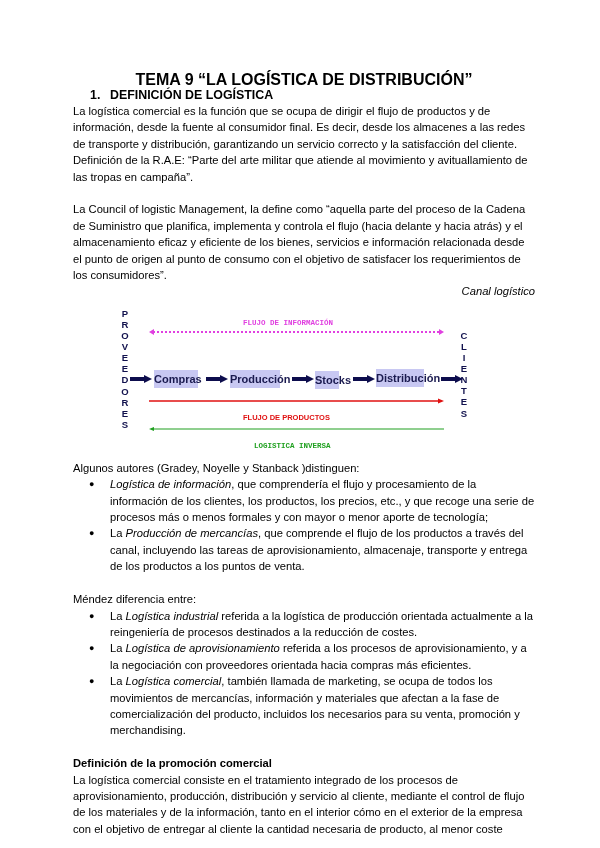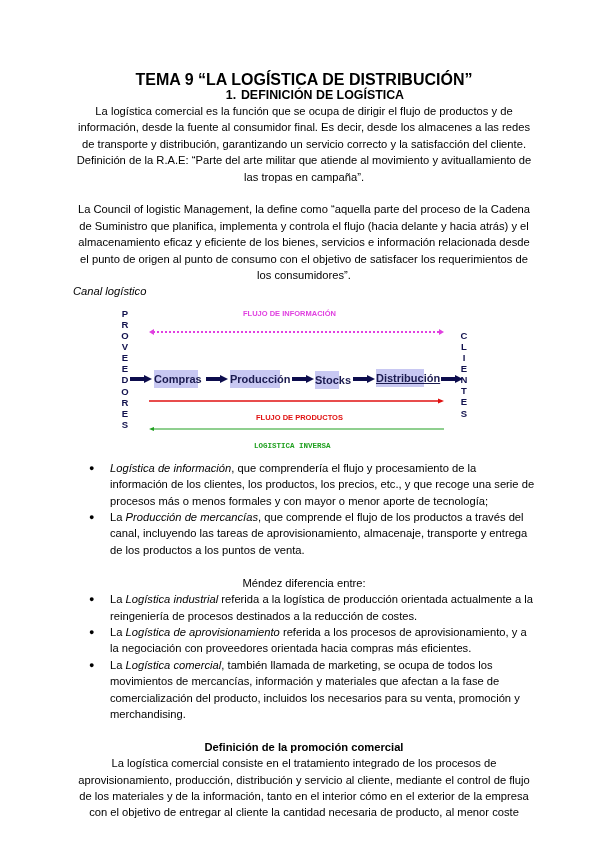--- a/index.html
+++ b/index.html
@@ -5,23 +5,23 @@
     html, body { margin: 0; padding: 0; background: #ffffff; }
     body {
       width: 600px; height: 848px; position: relative; overflow: hidden;
       font-family: "Liberation Sans", sans-serif; color: #000;
       font-size: 11.2px; line-height: 16.4px;
     }
     .page { position: absolute; left: 73px; top: 72px; width: 462px; }
     .title { text-align: center; font-weight: bold; font-size: 16px; line-height: 15px; margin: 0; }
     .h1 { font-weight: bold; font-size: 12.4px; line-height: 16px; margin: 0 0 0 17px; }
     .h1 .num { display: inline-block; width: 20px; }
-    p { margin: 0; text-align: center; }
+    p { margin: 0; }
     .gap { height: 16.4px; }
-    .caption { text-align: left; font-style: italic; margin: 0 0 0 0; }
+    .caption { text-align: right; font-style: italic; margin: 0 0 0 0; }
     ul { margin: 0; padding: 0 0 0 37px; list-style: none; }
     ul li { position: relative; }
     ul li .bullet { position: absolute; left: -21px; top: 0; font-size: 9px; }
     .h2 { font-weight: bold; margin: 0; }
 
     
     .diagram { position: relative; width: 462px; height: 140px; margin-top: 4px; }
     .vert { position: absolute; font-weight: bold; font-size: 9.5px; line-height: 11.1px; width: 10px; text-align: center; color: #11114d; }
     .vert span { display: block; }
     .flow-label { position: absolute; font-weight: bold; font-size: 7.5px; white-space: nowrap; }
@@ -64,21 +64,21 @@
         <span>C</span>
         <span>L</span>
         <span>I</span>
         <span>E</span>
         <span>N</span>
         <span>T</span>
         <span>E</span>
         <span>S</span>
       </div>
 
-    <div class="flow-label" style="left:170px; top:2px; color:#e040e0;">FLUJO DE INFORMACIÓN</div>
+    <div class="flow-label" style="left:170px; top:11px; color:#e040e0;font-family:Liberation Mono, monospace;">FLUJO DE INFORMACIÓN</div>
     <svg class="line" style="left:76px; top:24px; height:8px;" width="295" height="8">
       <line x1="4" y1="4" x2="290" y2="4" stroke="#e040e0" stroke-width="2" stroke-dasharray="2,2"></line>
       <polygon points="0,4 5,1 5,7" fill="#e040e0"></polygon>
       <polygon points="295,4 290,1 290,7" fill="#e040e0"></polygon>
     </svg>
 
     <svg class="arrow" style="left:57px; top:71px;" width="22" height="8">
         <rect x="0" y="2" width="15" height="4" fill="#0d0d4d"></rect>
         <polygon points="14,0 22,4 14,8" fill="#0d0d4d"></polygon>
       </svg>
@@ -90,40 +90,41 @@
     <div class="box" style="left:157px; top:66px; width:50px;">Producción</div>
     <svg class="arrow" style="left:219px; top:71px;" width="22" height="8">
         <rect x="0" y="2" width="15" height="4" fill="#0d0d4d"></rect>
         <polygon points="14,0 22,4 14,8" fill="#0d0d4d"></polygon>
       </svg>
     <div class="box" style="left:242px; top:67px; width:24px;">Stocks</div>
     <svg class="arrow" style="left:280px; top:71px;" width="22" height="8">
         <rect x="0" y="2" width="15" height="4" fill="#0d0d4d"></rect>
         <polygon points="14,0 22,4 14,8" fill="#0d0d4d"></polygon>
       </svg>
-    <div class="box" style="left:303px; top:65px; width:48px;text-decoration:underline;">Distribución</div>
+    <div class="box" style="left:303px; top:65px; width:48px;">Distribución</div>
     <svg class="arrow" style="left:368px; top:71px;" width="22" height="8">
         <rect x="0" y="2" width="15" height="4" fill="#0d0d4d"></rect>
         <polygon points="14,0 22,4 14,8" fill="#0d0d4d"></polygon>
       </svg>
 
     <svg class="line" style="left:76px; top:94px; height:6px;" width="295" height="6">
       <line x1="0" y1="3" x2="290" y2="3" stroke="#e01010" stroke-width="1.5"></line>
       <polygon points="295,3 289,0.5 289,5.5" fill="#e01010"></polygon>
     </svg>
-    <div class="flow-label" style="left:183px; top:106px; color:#e01010;">FLUJO DE PRODUCTOS</div>
+    <div class="flow-label" style="left:170px; top:106px; color:#e01010;">FLUJO DE PRODUCTOS</div>
 
     <svg class="line" style="left:76px; top:122px; height:6px;" width="295" height="6">
       <line x1="4" y1="3" x2="295" y2="3" stroke="#20a020" stroke-width="1.2"></line>
       <polygon points="0,3 5,1 5,5" fill="#20a020"></polygon>
     </svg>
     <div class="flow-label" style="left:181px; top:134px; color:#20a020;font-family:Liberation Mono, monospace;">LOGISTICA INVERSA</div>
   </div>
 
   <div style="height:16px;"></div>
+  <p>Algunos autores (Gradey, Noyelle y Stanback )distinguen:</p>
   <ul>
     <li>
       <span class="bullet">●</span><span></span><i>Logística de información</i><span>, que comprendería el flujo y procesamiento de la información de los clientes, los productos, los precios, etc., y que recoge una serie de procesos más o menos formales y con mayor o menor aporte de tecnología;</span>
     </li>
     <li>
       <span class="bullet">●</span><span>La </span><i>Producción de mercancías</i><span>, que comprende el flujo de los productos a través del canal, incluyendo las tareas de aprovisionamiento, almacenaje, transporte y entrega de los productos a los puntos de venta.</span>
     </li>
   </ul>
 
   <div class="gap"></div>

